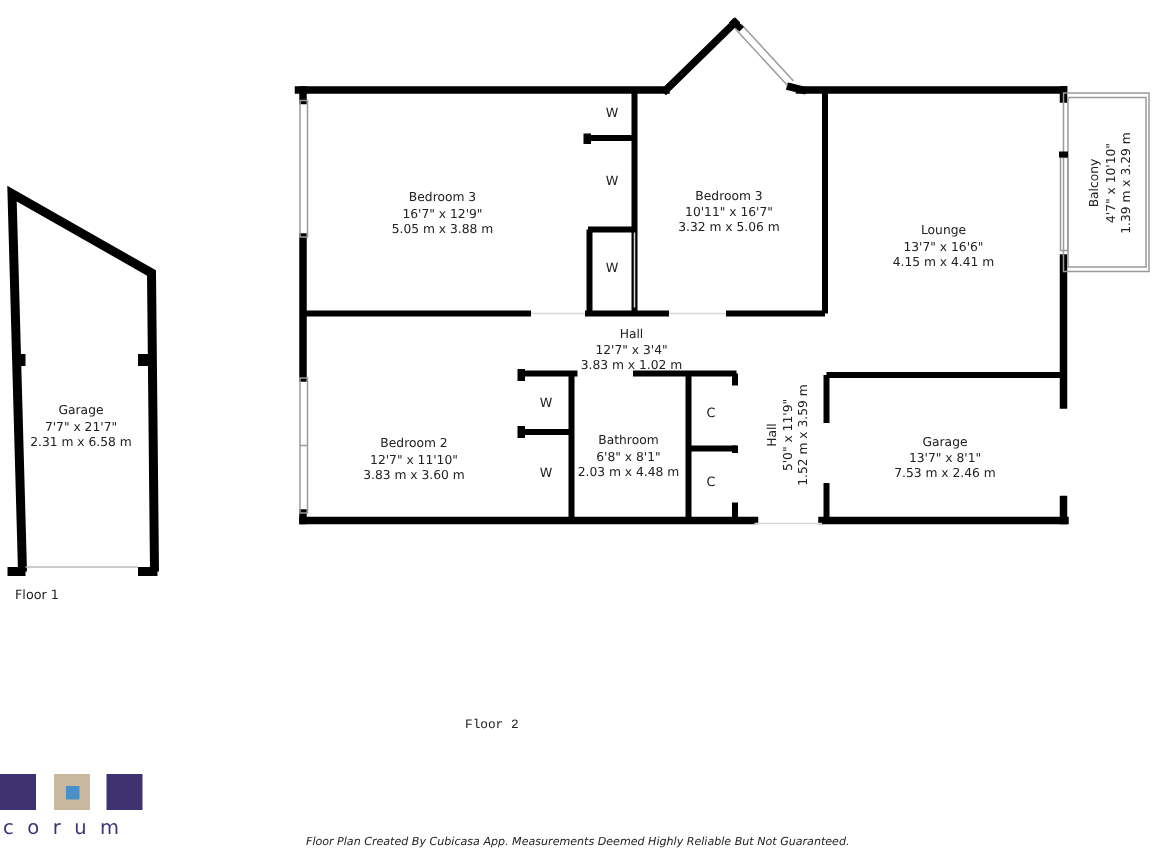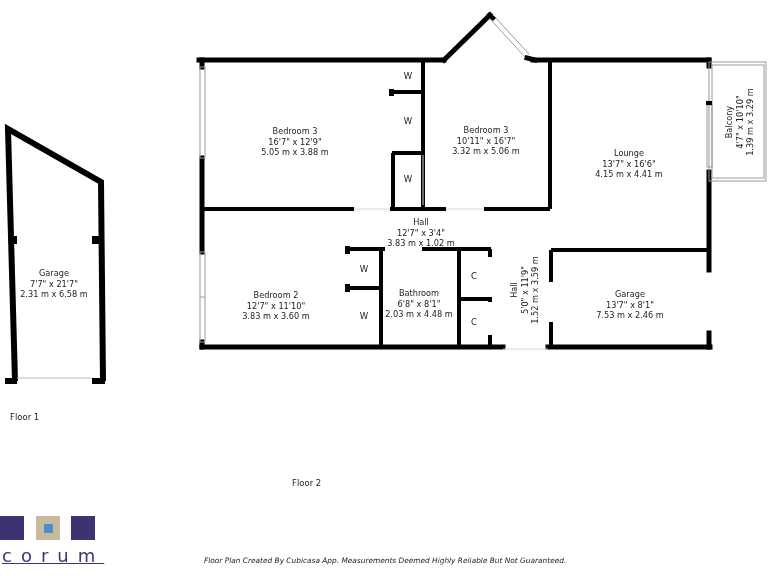--- a/index.html
+++ b/index.html
@@ -6,21 +6,21 @@
   body { width: 768px; height: 576px; position: relative; overflow: hidden; font-family: "DejaVu Sans", sans-serif; color: #222; }
   svg.plan { position: absolute; left: 0; top: 0; }
   .lbl { position: absolute; text-align: center; font-size: 8.2px; line-height: 10.5px; color: #222; white-space: nowrap; transform: translateX(-50%); }
   .lbl span { display: block; }
   .lbl.rot { transform: translate(-50%, -50%) rotate(-90deg); }
   .w { position: absolute; font-size: 8.5px; transform: translate(-50%, -50%); }
   .floor { position: absolute; font-size: 8.5px; }
   .disclaimer { position: absolute; left: 204px; top: 556px; font-size: 7.4px; color: #222; font-style: italic; }
   .logo { position: absolute; left: 0; top: 516px; }
   .logo .sq { position: absolute; width: 24px; height: 24px; }
-  .logo .word { position: absolute; left: 2px; top: 29px; font-size: 18px; letter-spacing: 9px; color: #3e3272; font-family: "DejaVu Sans", sans-serif; text-decoration: underline; }
+  .logo .word { position: absolute; left: 2px; top: 29px; font-size: 13px; letter-spacing: 9px; color: #3e3272; font-family: "DejaVu Sans", sans-serif; }
 </style>
 </head>
 <body>
 
 <svg class="plan" width="768" height="576" viewBox="0 0 768 576">
 
   <g fill="none" stroke="#000" stroke-width="6" stroke-linejoin="miter">
     <polyline points="15,381 8,129 101,182 103,381"></polyline>
     <line x1="5" y1="381" x2="17" y2="381"></line>
     <line x1="92" y1="381" x2="105" y2="381"></line>
@@ -170,22 +170,22 @@
 </div>
 
 <div class="w" style="left:408px; top:76px;">W</div>
 <div class="w" style="left:408px; top:121px;">W</div>
 <div class="w" style="left:408px; top:179px;">W</div>
 <div class="w" style="left:364px; top:269px;">W</div>
 <div class="w" style="left:364px; top:316px;">W</div>
 <div class="w" style="left:474px; top:276px;">C</div>
 <div class="w" style="left:474px; top:322px;">C</div>
 
-<div class="floor" style="left:10px; top:412px;">Floor 1</div>
-<div class="floor" style="left:292px; top:478px;">Floor 2</div>
+<div class="floor" style="left:10px; top:392px;">Floor 1</div>
+<div class="floor" style="left:310px; top:478px;font-family:Liberation Mono, monospace;">Floor 2</div>
 
 <div class="logo">
   <div class="sq" style="left:0; top:0; background:#3e3272;"></div>
   <div class="sq" style="left:36px; top:0; background:#c8b89e;">
     <div style="position:absolute; left:8px; top:8px; width:9px; height:9px; background:#4a90c8;"></div>
   </div>
   <div class="sq" style="left:71px; top:0; background:#3e3272;"></div>
   <div class="word">corum</div>
 </div>
 

